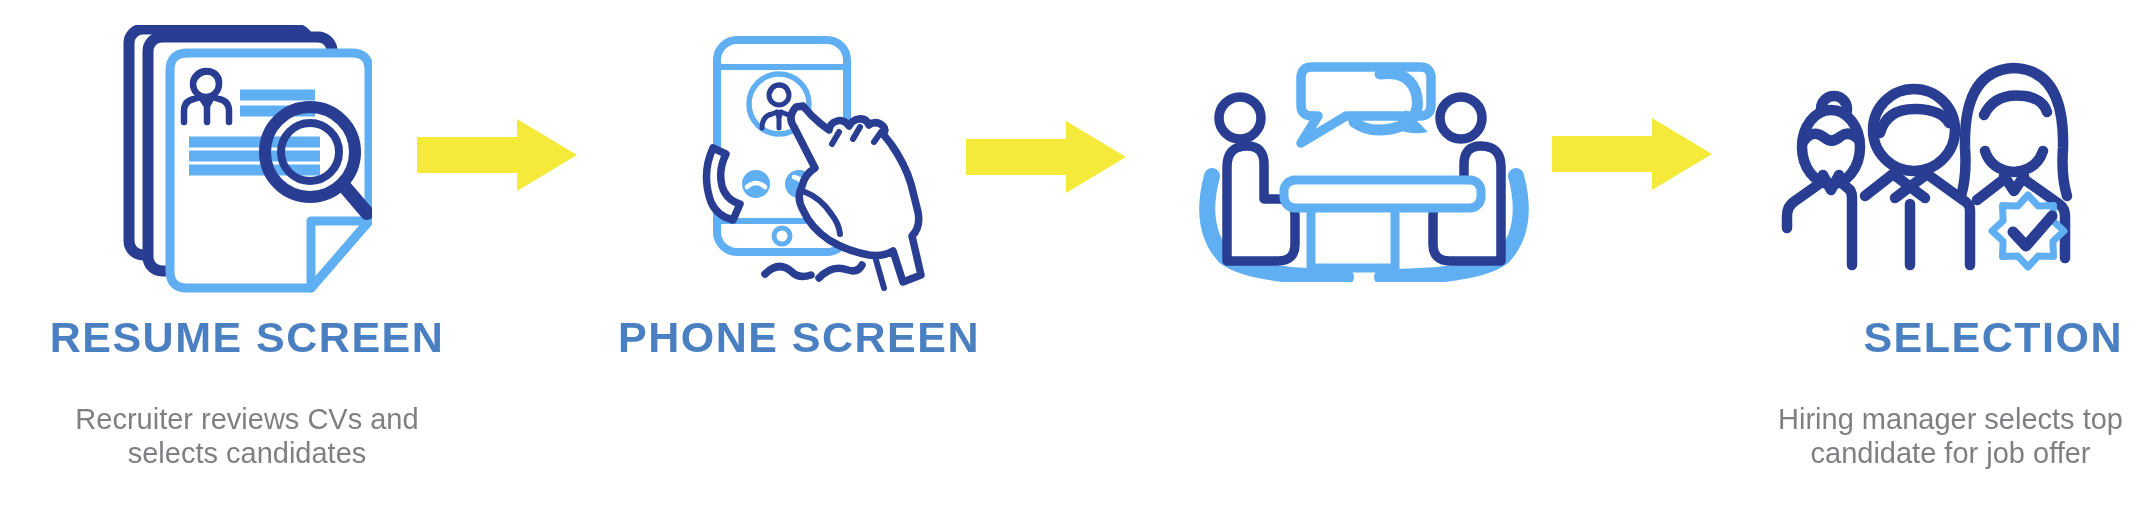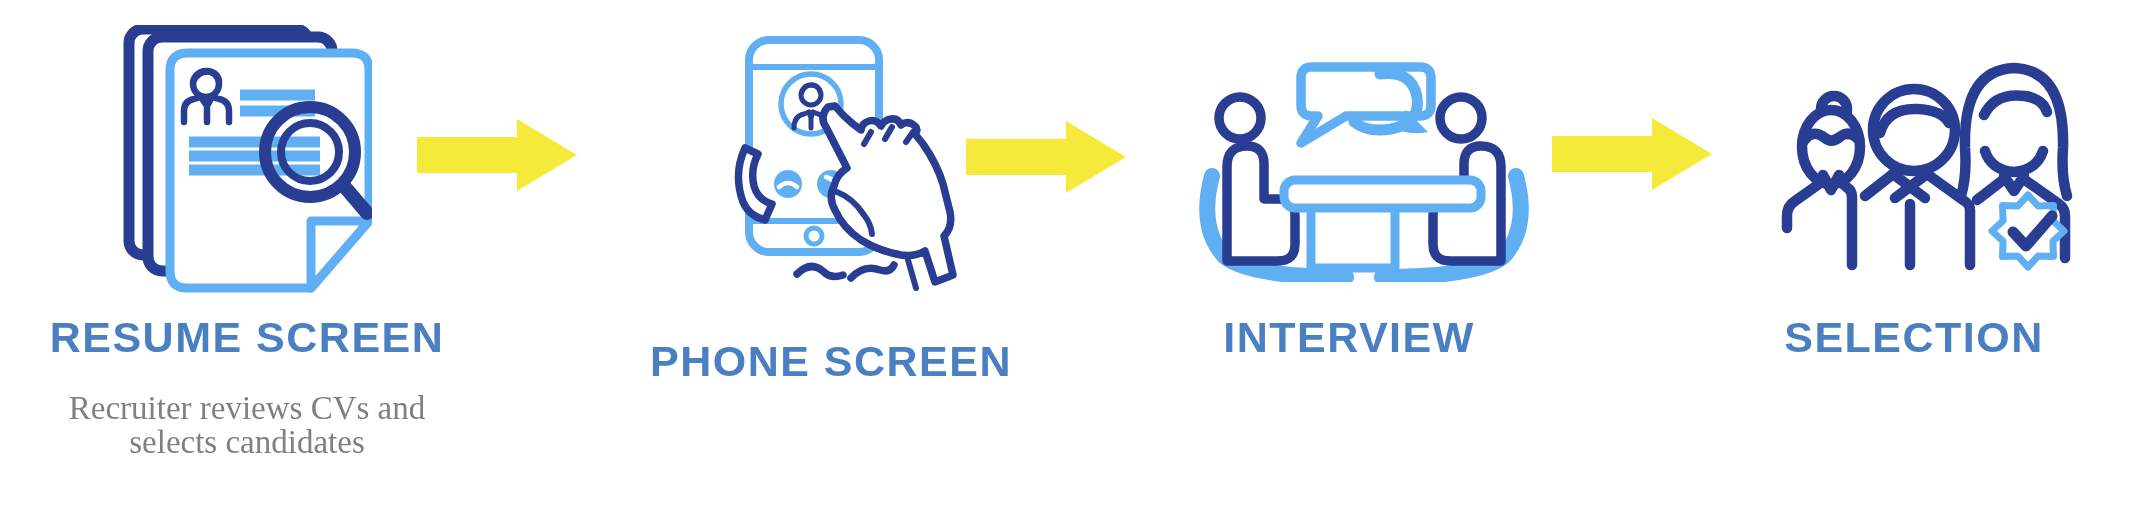--- a/index.html
+++ b/index.html
@@ -24,47 +24,46 @@
     position: absolute;
     top: 0;
     width: 456px;
     height: 525px;
     display: flex;
     flex-direction: column;
     align-items: center;
     padding-left: 38px;
   }
   .stage-1 { left: 0px; }
-  .stage-2 { left: 584px; gap: 24px; }
+  .stage-2 { left: 552px; }
   .stage-3 { left: 1102px; }
-  .stage-4 { left: 1667px; }
+  .stage-4 { left: 1667px; align-items: flex-end; }
   .icon-area {
     height: 298px;
     width: 100%;
     display: flex;
     justify-content: center;
     align-items: flex-start;
   }
   .stage-title {
     margin-top: 14px;
     font-size: 43px;
     font-weight: bold;
     letter-spacing: 1.5px;
     color: var(--title-blue);
     line-height: 50px;
     white-space: nowrap;
   }
   .stage-desc {
-    margin-top: 29px;
-    font-size: 33px;
+    margin-top: 40px;
+    font-size: 29px;
     line-height: 34px;
     color: var(--text-gray);
     text-align: center;
     white-space: pre-line;
-    font-family: Liberation Serif, serif;
   }
   .flow-arrow { position: absolute; }
   .arrow-1 { left: 417px;  top: 119px; }
   .arrow-2 { left: 966px;  top: 121px; }
   .arrow-3 { left: 1552px; top: 118px; }
 
   
   .nv-s  { stroke: var(--navy); fill: none; }
   .nv-sf { stroke: var(--navy); fill: #ffffff; }
   .lb-s  { stroke: var(--light-blue); fill: none; }
@@ -185,21 +184,20 @@
         <path class="nv-sf" stroke-width="9.5" stroke-linejoin="round" d="M 29 231 V 137 Q 29 116 49 116 Q 66 116 66 134 V 169 H 80 Q 97 169 97 186 V 214 Q 97 231 80 231 Z"></path>
         <circle class="nv-sf" cx="263" cy="88" r="21" stroke-width="9.5"></circle>
         <path class="nv-sf" stroke-width="9.5" stroke-linejoin="round" d="M 303 231 V 137 Q 303 116 283 116 Q 266 116 266 134 V 169 H 252 Q 235 169 235 186 V 214 Q 235 231 252 231 Z"></path>
         <path class="lb-sf" stroke-width="9" stroke-linejoin="round" d="M 113 238 V 172 H 197 V 238 Z"></path>
         <rect class="lb-sf" x="86" y="150" width="197" height="28" rx="11" stroke-width="9"></rect>
         <path class="lb-sf" stroke-width="9.5" stroke-linejoin="round" d="M 114 37 H 222 Q 233 37 233 48 V 75 Q 233 86 222 86 H 148 L 103 113 L 120 86 H 114 Q 103 86 103 75 V 48 Q 103 37 114 37 Z"></path>
         <path class="lb-s" stroke-width="11" stroke-linecap="round" d="M 182 44 Q 214 40 219 67 Q 223 93 193 99 Q 170 103 156 92"></path>
         <path class="lb-f" d="M 196 98 Q 213 106 230 102 L 208 80 Z"></path>
       </svg>
     </div>
-    <div class="stage-title">INTERVIEW</div>
   </div>
 
   <svg class="flow-arrow arrow-3" width="160" height="72" viewBox="0 0 160 72">
     <polygon class="yellow-f" points="0,18 100,18 100,0 160,36 100,72 100,54 0,54"></polygon>
   </svg>
 
   <div class="stage stage-4">
     <div class="icon-area icon-selection">
       <svg width="310" height="265" viewBox="0 0 310 265">
         <g class="nv-s" stroke-width="10.5" stroke-linecap="round" stroke-linejoin="round">
@@ -223,15 +221,17 @@
           <path d="M 218 143 Q 224 162 247 164 Q 270 162 276 143"></path>
           <path d="M 237 168 L 247 183 L 257 168"></path>
           <path d="M 236 172 L 210 192"></path>
           <path d="M 258 172 L 292 196 Q 298 200 298 208 V 250"></path>
         </g>
         <polygon class="lb-sf" stroke-width="7" stroke-linejoin="round" points="297,223 285.9,233.3 286.5,248.5 271.3,247.9 261,259 250.7,247.9 235.5,248.5 236.1,233.3 225,223 236.1,212.7 235.5,197.5 250.7,198.1 261,187 271.3,198.1 286.5,197.5 285.9,212.7"></polygon>
         <path class="nv-s" d="M 246 224 L 259 238 L 285 208" stroke-width="11" stroke-linecap="round" stroke-linejoin="round"></path>
       </svg>
     </div>
     <div class="stage-title">SELECTION</div>
+    <div class="stage-desc">Hiring manager selects top
+candidate for job offer</div>
   </div>
 
 </div>
 
 </body></html>

